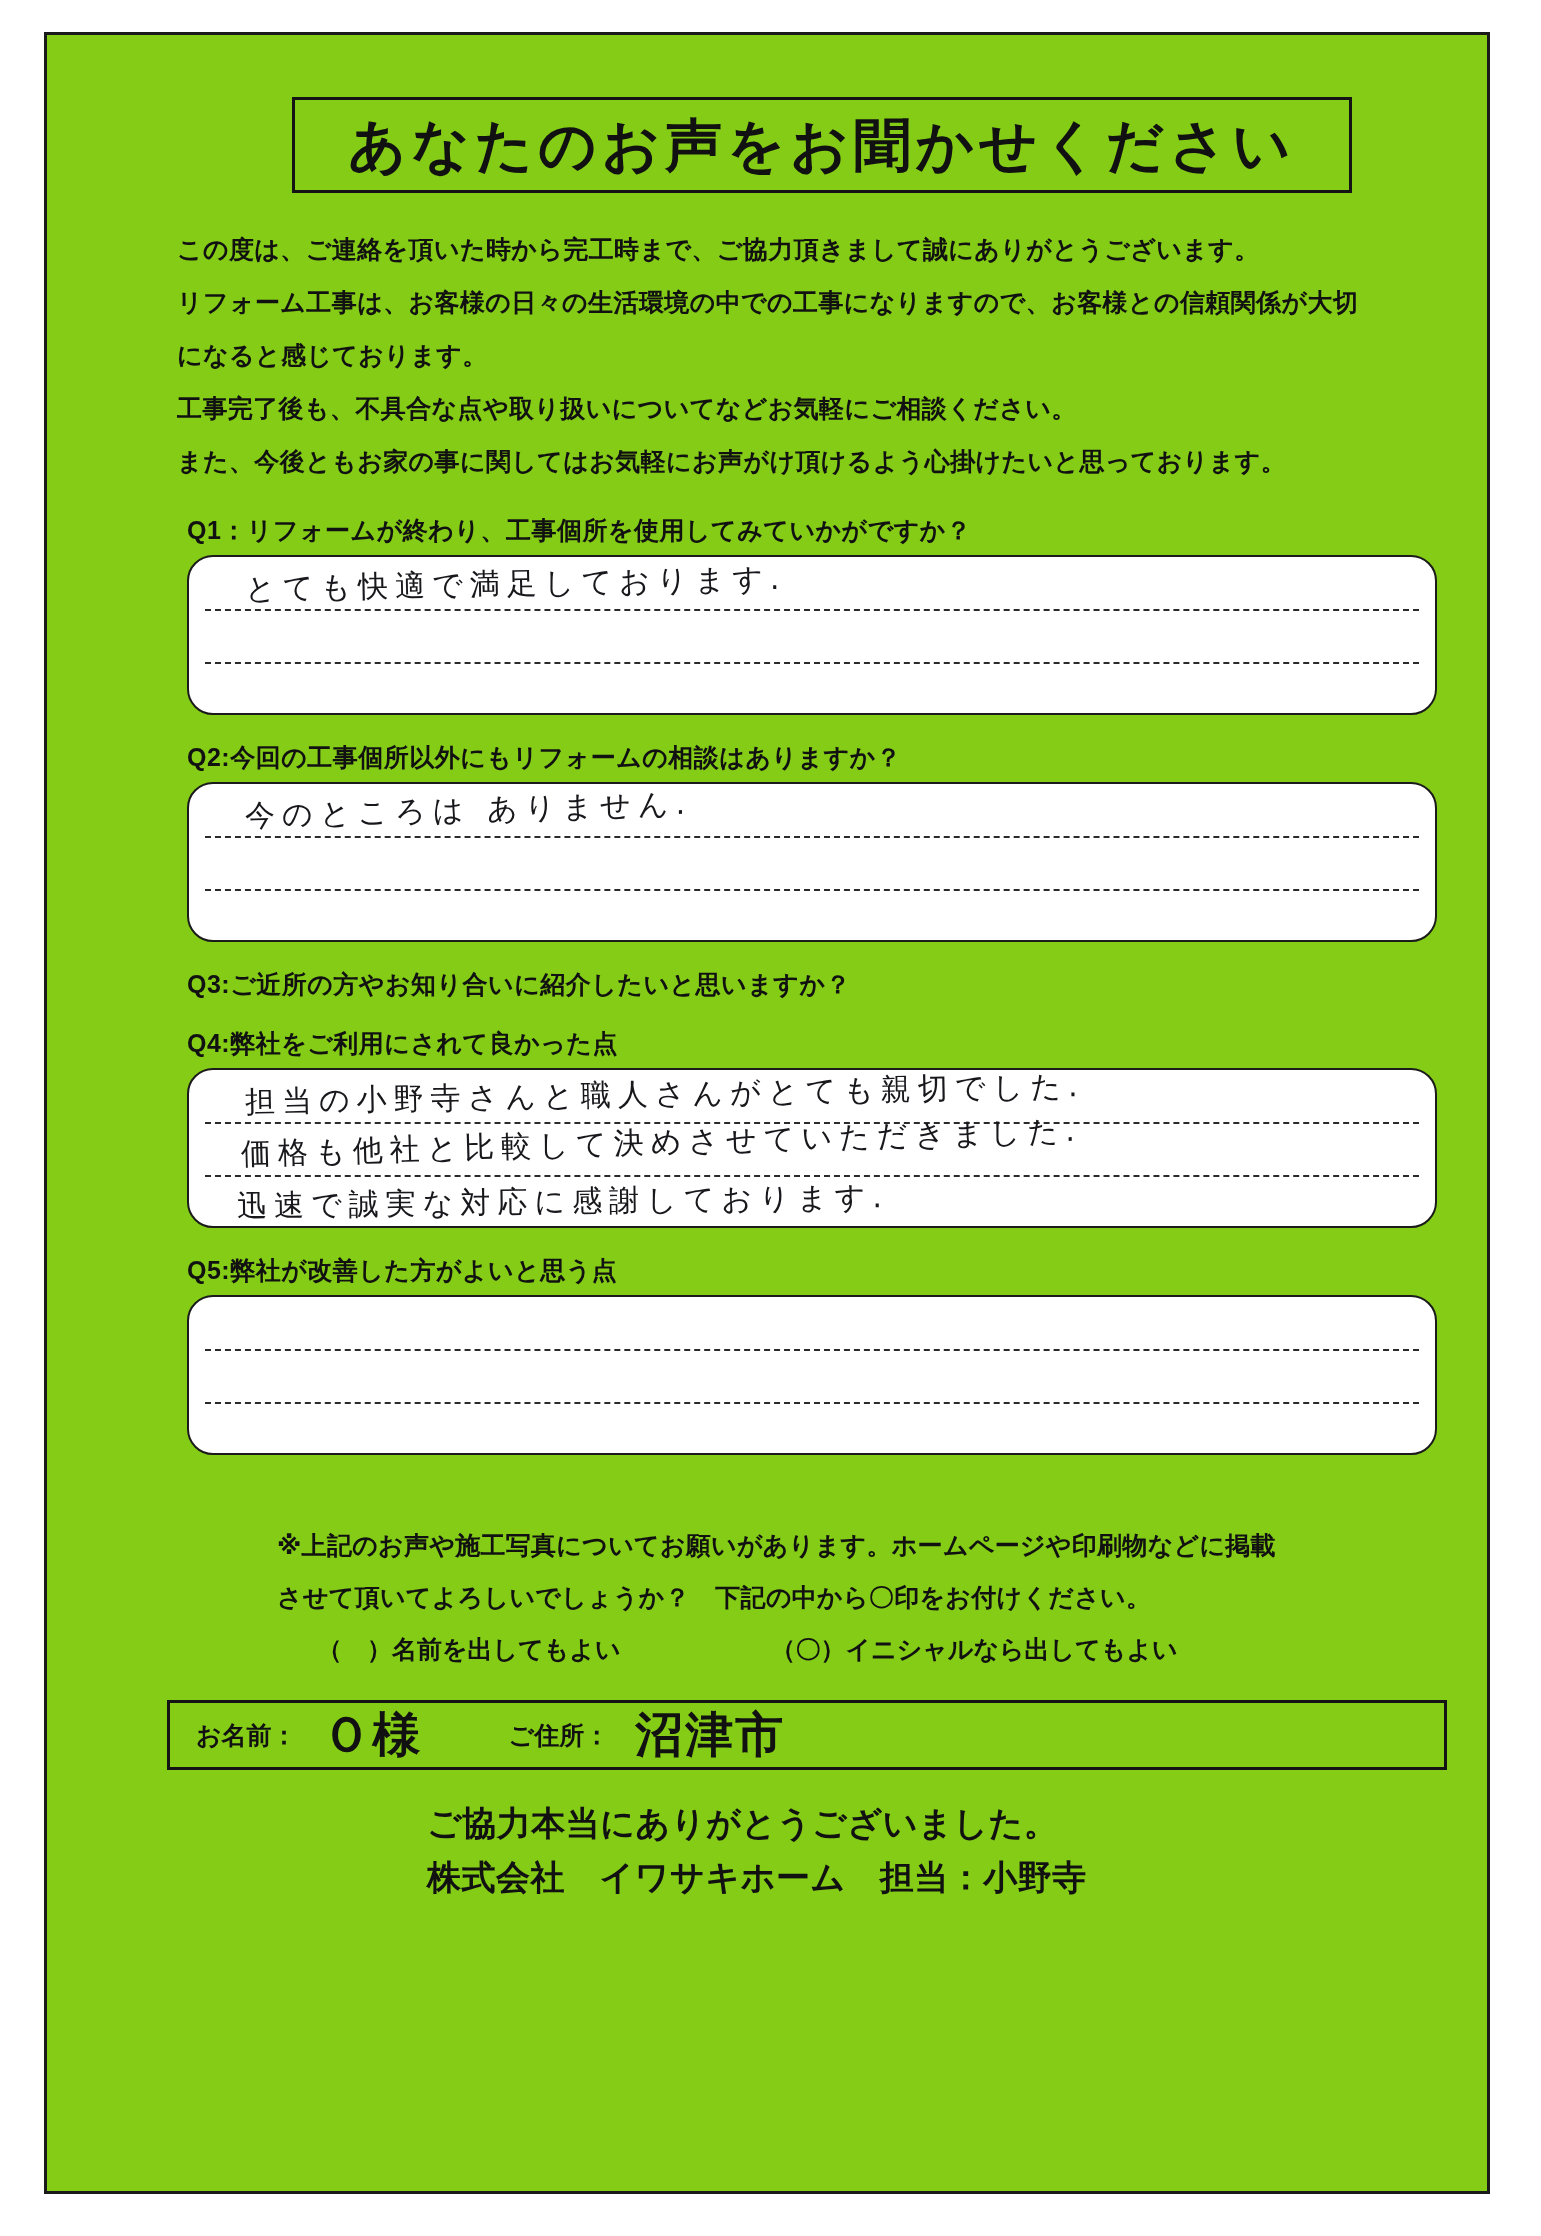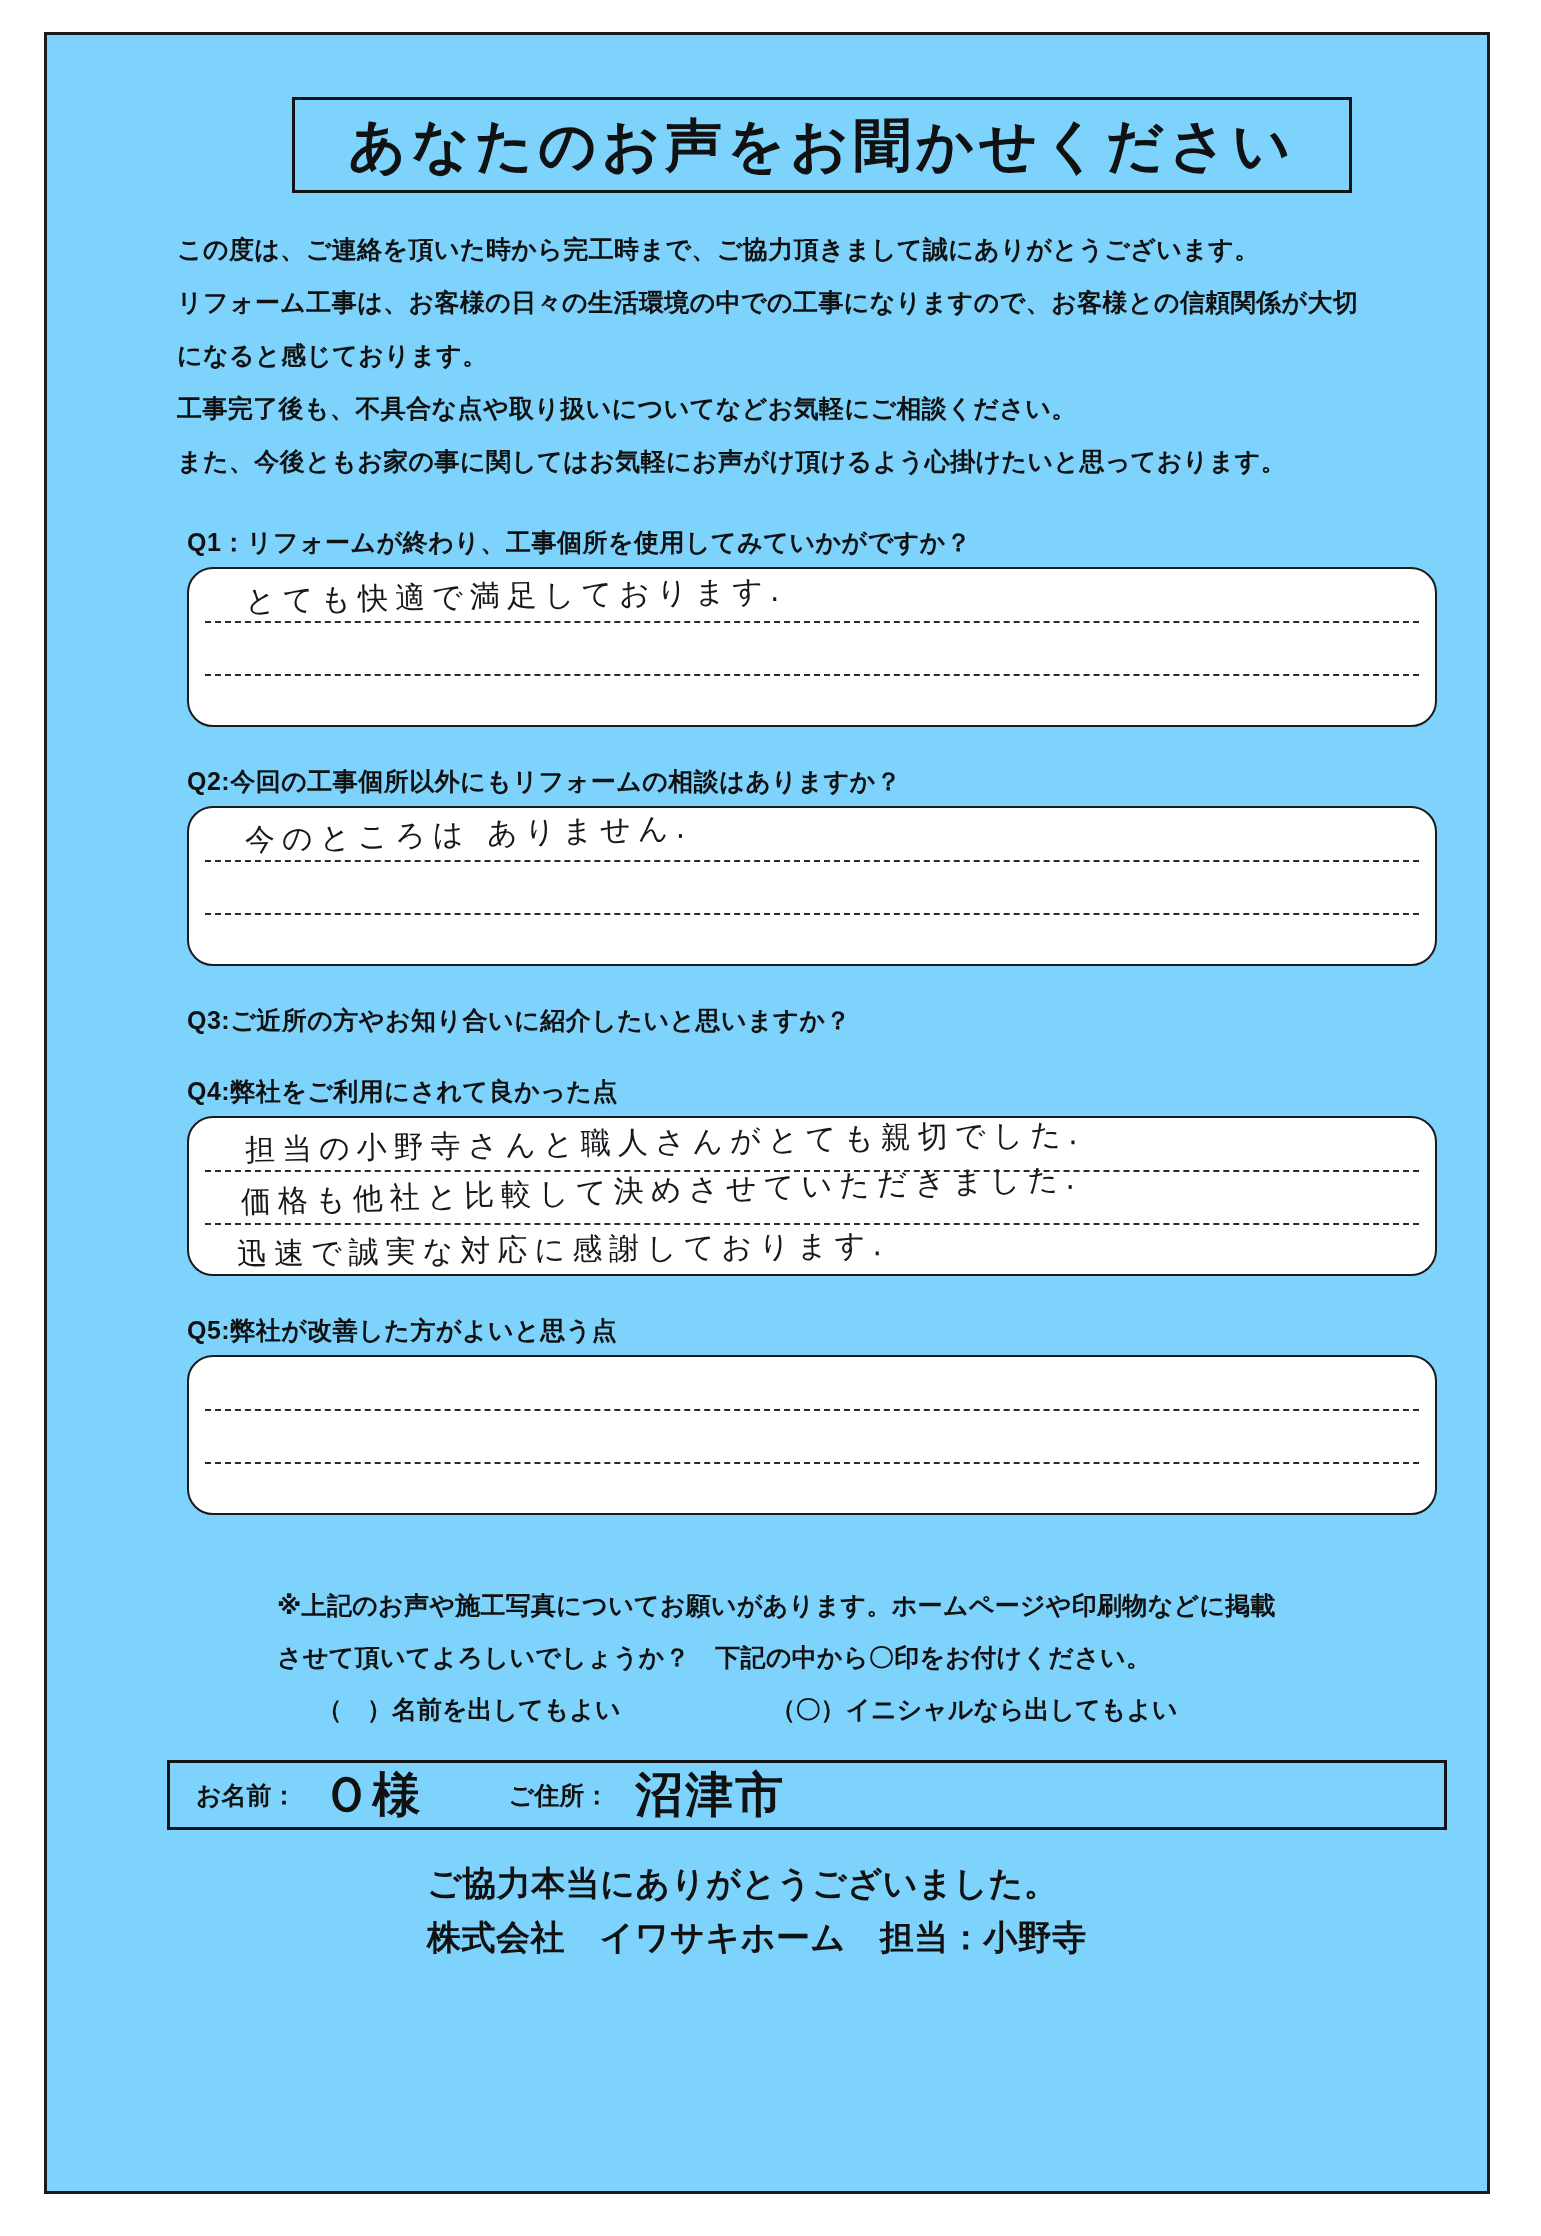--- a/index.html
+++ b/index.html
@@ -18,21 +18,21 @@
 
   
   .page-frame {
     position: absolute;
     left: 44px;
     top: 32px;
     width: 1446px;
     height: 2162px;
     border: 3px solid #1a1a1a;
     box-sizing: border-box;
-    background: #7dd3fc;
+    background: #84cc16;
   }
 
   .page-inner {
     position: absolute;
     left: 100px;
     top: 40px;
     width: 1350px;
     box-sizing: border-box;
   }
 
@@ -65,21 +65,21 @@
     font-size: 25px;
     line-height: 53px;
     letter-spacing: 0.4px;
     white-space: nowrap;
     font-weight: 600;
   }
 
   
   .q-block {
     padding-left: 40px;
-    margin-top: 38px;
+    margin-top: 26px;
   }
   .q-label {
     font-size: 25px;
     font-weight: 700;
     letter-spacing: 0.5px;
     white-space: nowrap;
     margin-bottom: 8px;
   }
 
   .answer-box {

